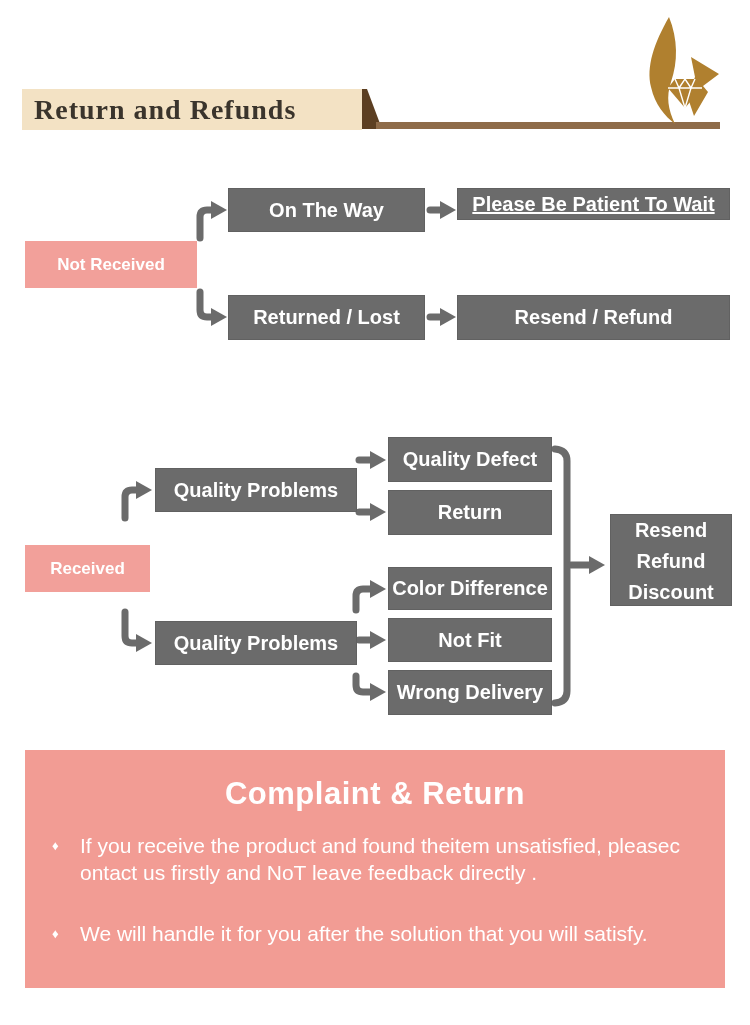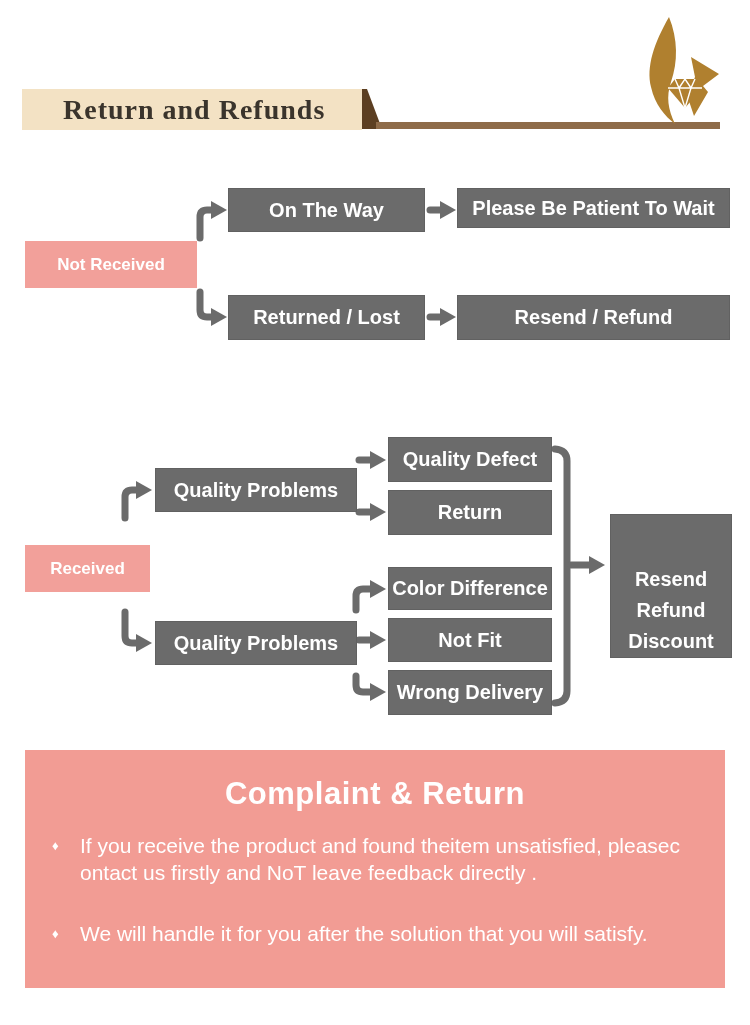--- a/index.html
+++ b/index.html
@@ -20,36 +20,36 @@
   .page{position:relative;width:750px;height:1025px;background:#fff;overflow:hidden;}
 
   .overlay{position:absolute;left:0;top:0;width:750px;height:1025px;pointer-events:none;}
   .connector{stroke:var(--box-gray);stroke-width:7;fill:none;stroke-linecap:round;}
   .connector-head{fill:var(--box-gray);stroke:none;}
   .fold{fill:var(--fold-brown);}
 
   .banner{position:absolute;left:22px;top:89px;width:340px;height:41px;
     background:var(--banner-cream);display:flex;align-items:center;}
   .banner-title{font-family:"Liberation Serif",serif;font-weight:700;font-size:28px;
-    color:var(--banner-text);padding-left:41px;letter-spacing:1px;white-space:nowrap;}
+    color:var(--banner-text);padding-left:12px;letter-spacing:1px;white-space:nowrap;}
   .rule{position:absolute;left:376px;top:122px;width:344px;height:7px;background:var(--bar-brown);}
   .logo{position:absolute;left:645px;top:15px;width:95px;height:110px;}
   .gold{fill:var(--gold);}
   .facet{stroke:#fff;stroke-width:1.4;fill:none;}
 
   .gbox{position:absolute;background:var(--box-gray);border:1px solid var(--box-border);
     color:var(--text-white);font-weight:700;font-size:20px;display:flex;
     align-items:center;justify-content:center;text-align:center;white-space:nowrap;}
   .pbox{position:absolute;background:var(--accent-pink);color:var(--text-white);
     font-weight:700;font-size:17px;display:flex;align-items:center;justify-content:center;
     white-space:nowrap;}
-  .result-box{position:absolute;left:610px;top:514px;width:122px;height:144px;
+  .result-box{position:absolute;left:610px;top:514px;width:122px;height:92px;
     background:var(--box-gray);border:1px solid var(--box-border);color:var(--text-white);
     font-weight:700;font-size:20px;display:flex;flex-direction:column;
-    align-items:center;justify-content:flex-end;text-align:center;}
+    align-items:center;justify-content:flex-start;text-align:center;}
   .result-box div{line-height:31px;}
 
   .panel{position:absolute;left:25px;top:750px;width:700px;height:238px;background:var(--panel-pink);}
   .panel-title{margin-top:26px;text-align:center;color:var(--text-white);
     font-weight:700;font-size:31px;letter-spacing:0.5px;}
   .bullet-row{position:absolute;left:27px;right:14px;display:flex;align-items:flex-start;}
   .bullet-row.first{top:82px;}
   .bullet-row.second{top:170px;}
   .bullet-mark{color:var(--text-white);font-size:13px;line-height:27px;width:28px;flex:0 0 28px;text-align:left;}
   .bullet-mark::before{content:"\2666";}
@@ -126,21 +126,21 @@
     <path class="gold" d="M24,2 C9,28 1,52 6,72 C10,90 20,101 30,109 C23,94 21,82 26,67 C33,47 33,24 24,2 Z"></path>
     <path class="gold" d="M46,42 L74,59 L58,71 L63,77 L49,101 L42,80 L50,62 Z"></path>
     <g>
       <polygon class="gold" points="30,64 50,64 57,73 40,93 23,73"></polygon>
       <path class="facet" d="M23,73 L57,73 M30,64 L34,73 L40,93 M50,64 L46,73 L40,93 M34,73 L40,64 L46,73"></path>
     </g>
   </svg>
 
   <div class="pbox" style="left:25px;top:241px;width:172px;height:47px;">Not Received</div>
   <div class="gbox" style="left:228px;top:188px;width:197px;height:44px;">On The Way</div>
-  <div class="gbox" style="left:457px;top:188px;width:273px;height:40px;">Please Be Patient To Wait</div>
+  <div class="gbox" style="left:457px;top:188px;width:273px;height:32px;text-decoration:underline;">Please Be Patient To Wait</div>
   <div class="gbox" style="left:228px;top:295px;width:197px;height:45px;">Returned / Lost</div>
   <div class="gbox" style="left:457px;top:295px;width:273px;height:45px;">Resend / Refund</div>
 
   <div class="pbox" style="left:25px;top:545px;width:125px;height:47px;">Received</div>
   <div class="gbox" style="left:155px;top:468px;width:202px;height:44px;">Quality Problems</div>
   <div class="gbox" style="left:388px;top:437px;width:164px;height:45px;">Quality Defect</div>
   <div class="gbox" style="left:388px;top:490px;width:164px;height:45px;">Return</div>
   <div class="gbox" style="left:155px;top:621px;width:202px;height:44px;">Quality Problems</div>
   <div class="gbox" style="left:388px;top:567px;width:164px;height:43px;">Color Difference</div>
   <div class="gbox" style="left:388px;top:618px;width:164px;height:44px;">Not Fit</div>

